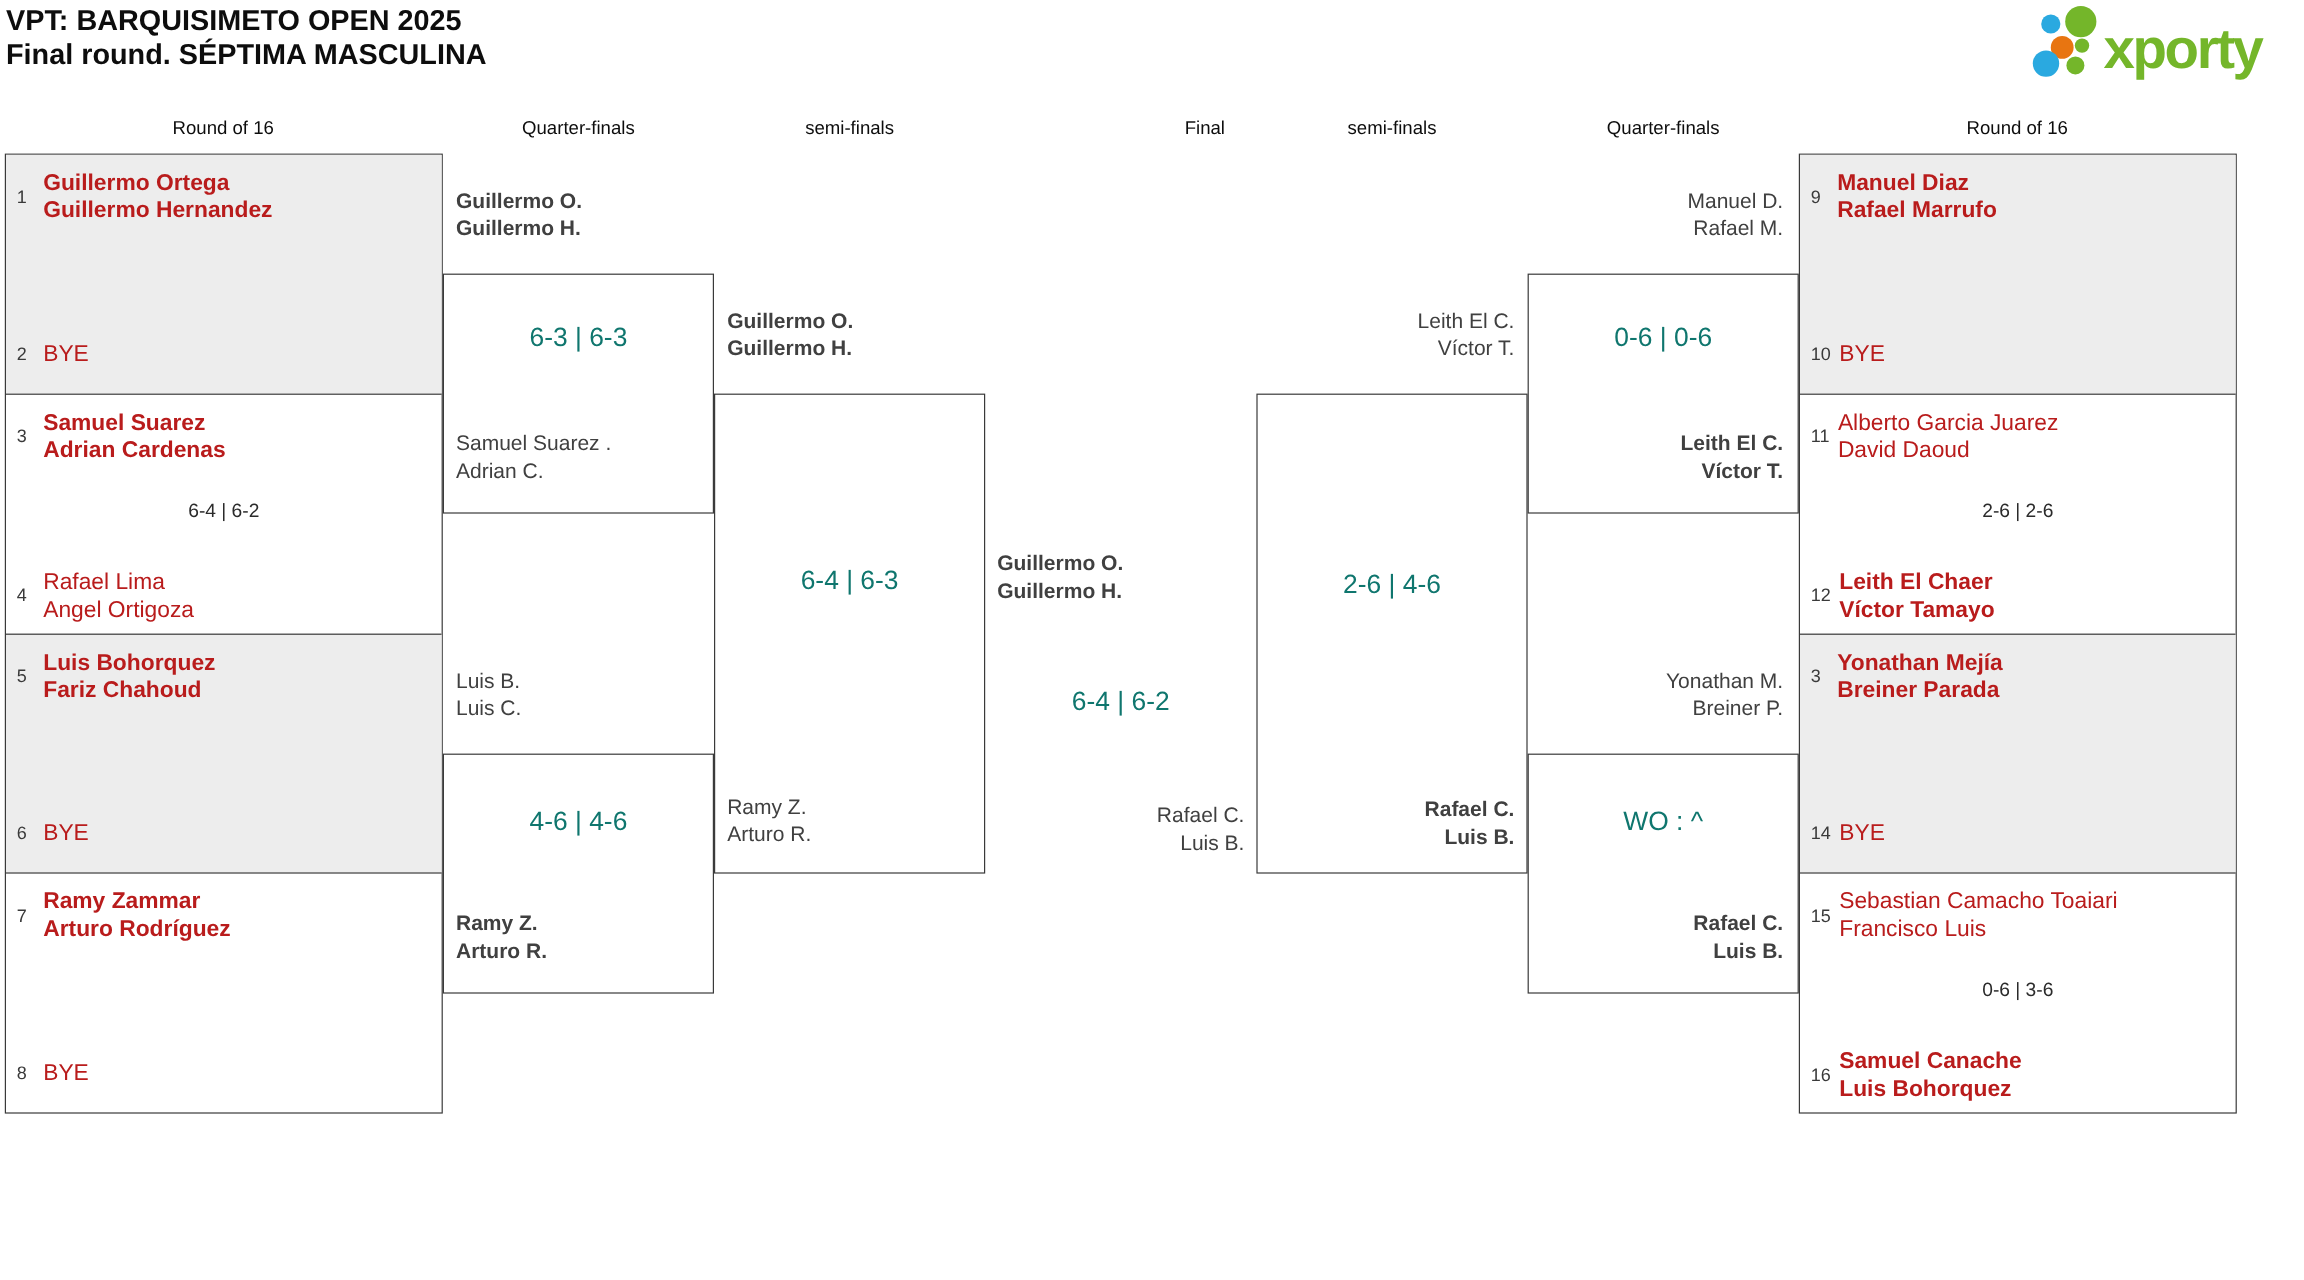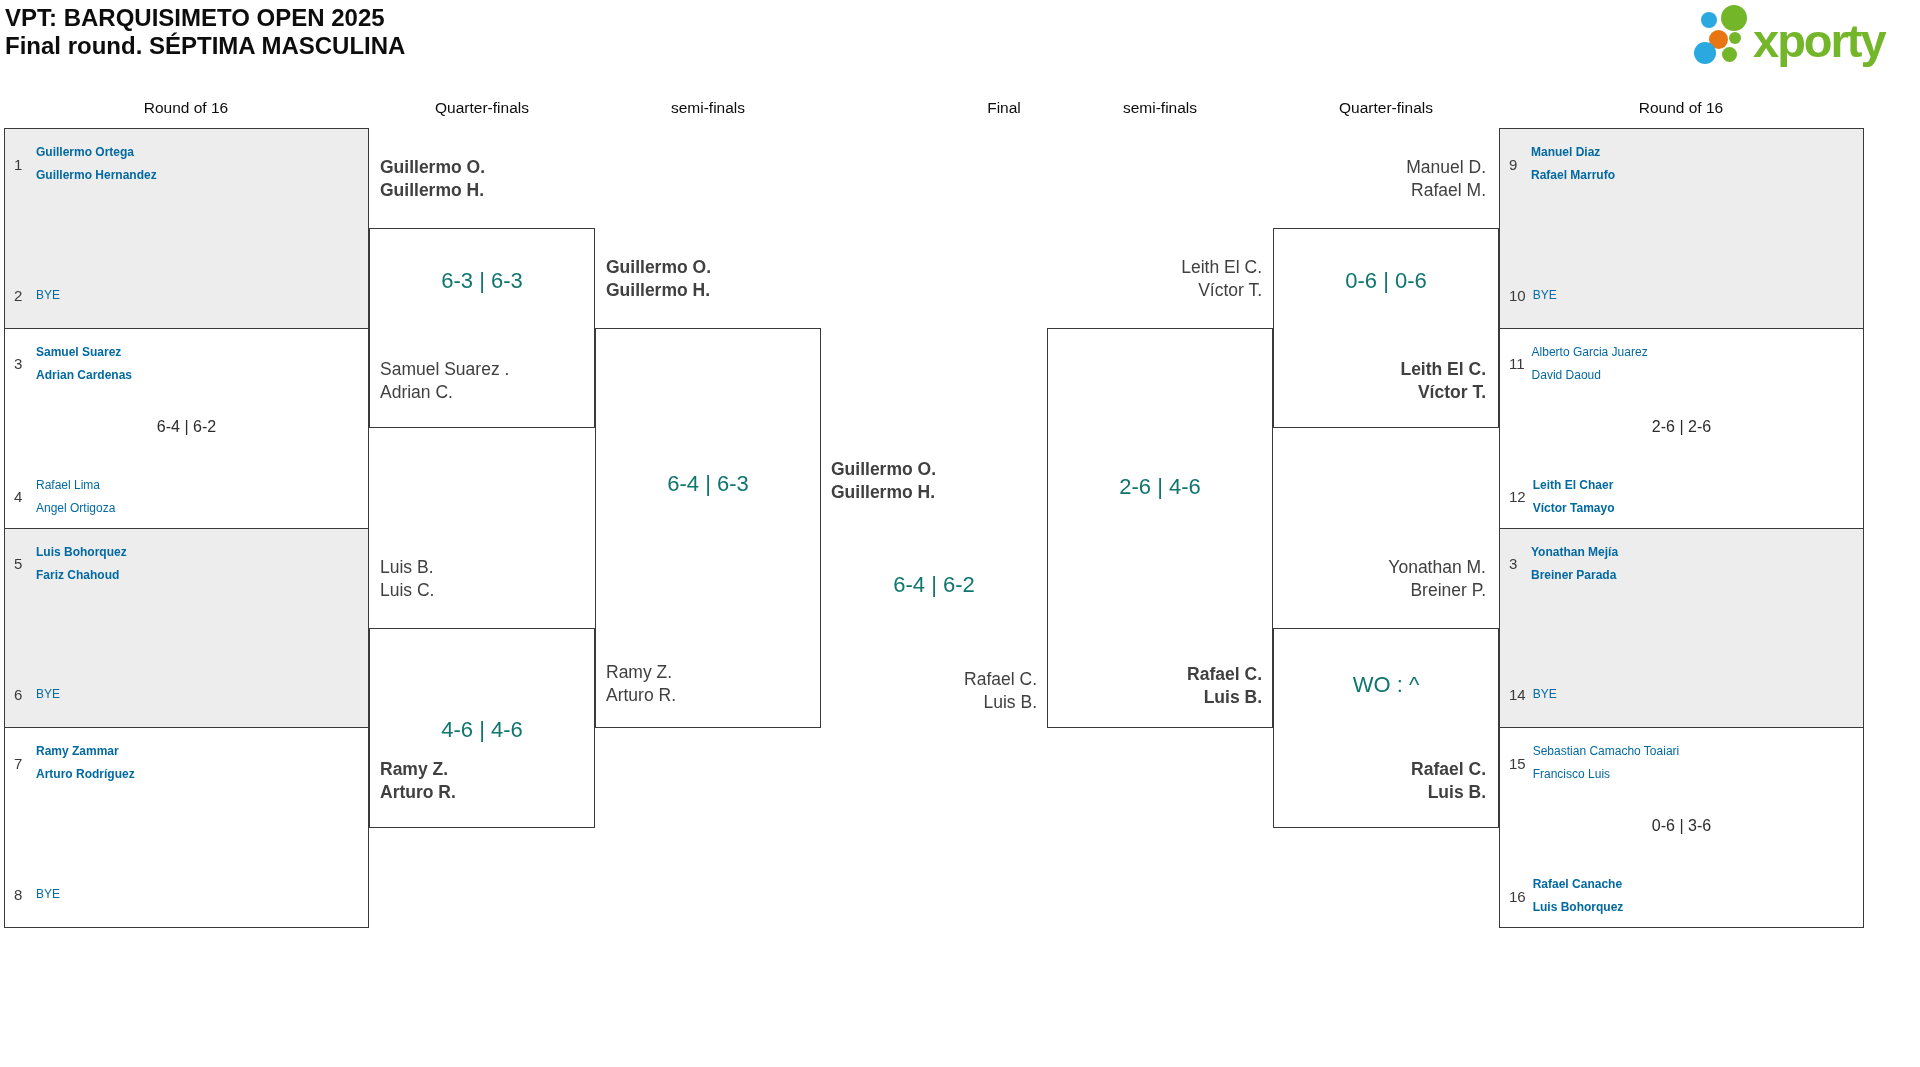--- a/index.html
+++ b/index.html
@@ -12,21 +12,21 @@
   .r16col{top:128px;width:365px;height:800px;border:1.5px solid #3a3a3a;box-sizing:border-box;
           display:flex;flex-direction:column;background:#ffffff;}
   .r16match{flex:1;position:relative;border-top:1.5px solid #3a3a3a;}
   .r16match:first-child{border-top:none;}
   .r16match.shaded{background:#ededed;}
   .slot{position:absolute;left:9px;right:6px;display:flex;align-items:center;gap:7px;}
   .slot.top{top:12px;}
   .slot.b1{bottom:21px;}
   .slot.b2{bottom:8px;}
   .seed{font-size:15px;color:#3a3a3a;min-width:15px;flex:none;}
-  .team{font-size:12px;line-height:23px;font-weight:400;color:#0369a1;}
+  .team{font-size:19px;line-height:23px;font-weight:400;color:#b91c1c;}
   .team.win{font-weight:700;}
   .tline{white-space:nowrap;}
   .score{position:absolute;left:0;right:0;top:89px;text-align:center;font-size:16px;color:#2b2b2b;}
   .tiebox{position:absolute;border:1.5px solid #3a3a3a;box-sizing:border-box;background:transparent;}
   .freeteam{position:absolute;font-size:17.5px;line-height:23px;font-weight:400;color:#404040;}
   .freeteam.right{text-align:right;}
   .freeteam.win{font-weight:700;}
   .freescore{position:absolute;transform:translateX(-50%);font-size:22px;color:#0f766e;white-space:nowrap;}
   .dot{position:absolute;border-radius:50%;}
   .logotext{position:absolute;left:1753px;top:17px;font-size:47px;line-height:47px;font-weight:700;
@@ -175,21 +175,21 @@
         <div class="slot top">
           <div class="seed">15</div>
           <div class="team">
             <div class="tline">Sebastian Camacho Toaiari</div>
             <div class="tline">Francisco Luis</div>
           </div>
         </div>
         <div class="slot b2">
           <div class="seed">16</div>
           <div class="team win">
-            <div class="tline">Rafael Canache</div>
+            <div class="tline">Samuel Canache</div>
             <div class="tline">Luis Bohorquez</div>
           </div>
         </div>
         <div class="score">0-6 | 3-6</div>
       </div>
     </div>
     <div class="tiebox" style="left: 369px; top: 228px; width: 226px; height: 200px;"></div>
     <div class="abs freeteam win" style="top: 156px; left: 380px;">
       <div class="tline">Guillermo O.</div>
       <div class="tline">Guillermo H.</div>
@@ -201,21 +201,21 @@
     <div class="freescore" style="left: 482px; top: 268px;">6-3 | 6-3</div>
     <div class="tiebox" style="left: 369px; top: 628px; width: 226px; height: 200px;"></div>
     <div class="abs freeteam" style="top: 556px; left: 380px;">
       <div class="tline">Luis B.</div>
       <div class="tline">Luis C.</div>
     </div>
     <div class="abs freeteam win" style="top: 758px; left: 380px;">
       <div class="tline">Ramy Z.</div>
       <div class="tline">Arturo R.</div>
     </div>
-    <div class="freescore" style="left: 482px; top: 672px; margin-top: 45px;">4-6 | 4-6</div>
+    <div class="freescore" style="left: 482px; top: 672px;">4-6 | 4-6</div>
     <div class="tiebox" style="left: 595px; top: 328px; width: 226px; height: 400px;"></div>
     <div class="abs freeteam win" style="top: 256px; left: 606px;">
       <div class="tline">Guillermo O.</div>
       <div class="tline">Guillermo H.</div>
     </div>
     <div class="abs freeteam" style="top: 661px; left: 606px;">
       <div class="tline">Ramy Z.</div>
       <div class="tline">Arturo R.</div>
     </div>
     <div class="freescore" style="left: 708px; top: 471px;">6-4 | 6-3</div>

